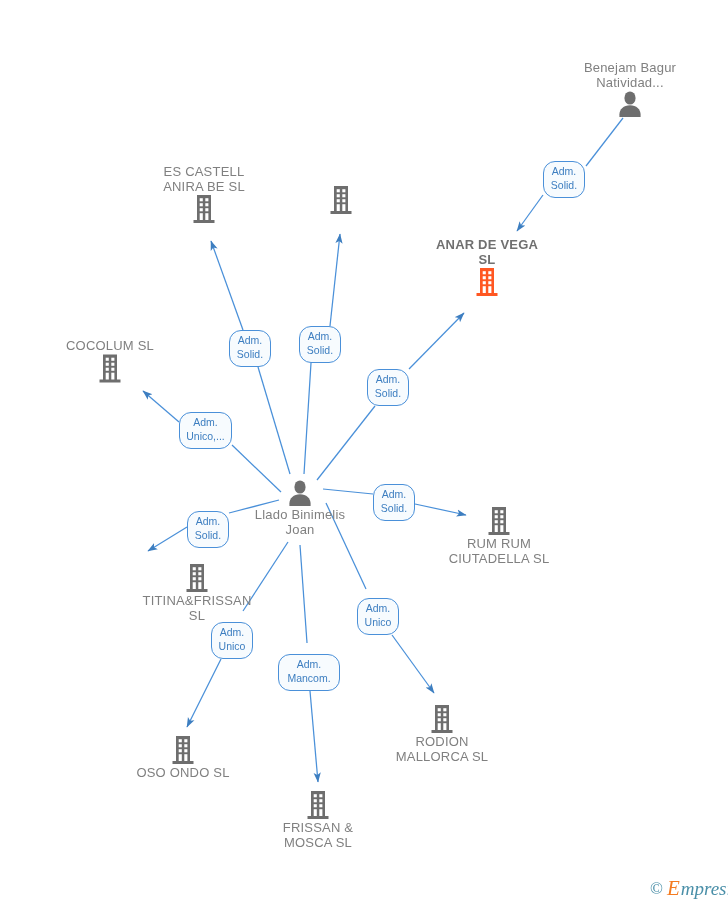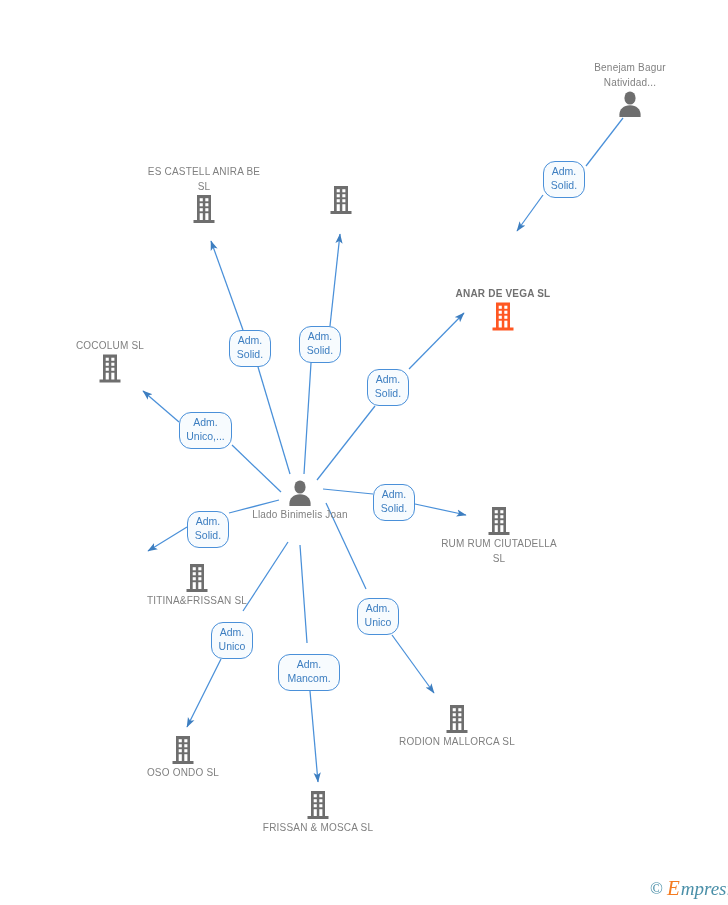--- a/index.html
+++ b/index.html
@@ -21,21 +21,21 @@
     width: 728px;
     height: 905px;
   }
   .node {
     position: absolute;
     text-align: center;
     width: 120px;
     margin-left: -60px;
   }
   .node-label {
-    font-size: 10px;
+    font-size: 13px;
     color: #808080;
     line-height: 14.5px;
     letter-spacing: 0.2px;
     white-space: pre-line;
   }
   .node-label.below {
     margin-top: 1px;
   }
   .node-icon {
     display: block;
@@ -118,21 +118,21 @@
   <div id="nodes-layer">
       <div class="node" style="left: 630px; top: 118px; transform: translateY(-100%);">
         <div class="node-label">Benejam Bagur Natividad...</div>
         <svg width="26" height="28" viewBox="0 0 26 28" class="node-icon">
           <g fill="#6e6e6e">
             <ellipse cx="13" cy="8" rx="5.6" ry="6.6"></ellipse>
             <path d="M13,15.2 C19.4,15.2 23.6,19.2 23.6,24.6 L23.6,27 L2.4,27 L2.4,24.6 C2.4,19.2 6.6,15.2 13,15.2 Z"></path>
           </g>
         </svg>
       </div>
-      <div class="node" style="left: 503px; top: 297px; transform: translateY(-100%); margin-top: 34px;">
+      <div class="node" style="left: 487px; top: 297px; transform: translateY(-100%);">
         <div class="node-label" style="color: rgb(112, 112, 112); font-weight: bold;">ANAR DE VEGA  SL</div>
         <svg width="24" height="30" viewBox="0 0 24 30" class="node-icon">
           <g fill="#ff5722">
             <path d="M5,1 L19,1 L19,26 L5,26 Z M1.5,26 L22.5,26 L22.5,29 L1.5,29 Z"></path>
           </g>
           <g fill="#ffffff">
             <rect x="7.7" y="4.2" width="3.1" height="3.1"></rect>
             <rect x="13.3" y="4.2" width="3.1" height="3.1"></rect>
             <rect x="7.7" y="9.2" width="3.1" height="3.1"></rect>
             <rect x="13.3" y="9.2" width="3.1" height="3.1"></rect>
@@ -270,21 +270,21 @@
             <rect x="7.7" y="9.2" width="3.1" height="3.1"></rect>
             <rect x="13.3" y="9.2" width="3.1" height="3.1"></rect>
             <rect x="7.7" y="14.2" width="3.1" height="3.1"></rect>
             <rect x="13.3" y="14.2" width="3.1" height="3.1"></rect>
             <rect x="7.7" y="19.2" width="3.1" height="6.8"></rect>
             <rect x="13.3" y="19.2" width="3.1" height="6.8"></rect>
           </g>
         </svg>
         <div class="node-label below">FRISSAN &amp; MOSCA  SL</div>
       </div>
-      <div class="node" style="left: 457px; top: 704px;">
+      <div class="node" style="left: 442px; top: 704px;">
         <svg width="24" height="30" viewBox="0 0 24 30" class="node-icon">
           <g fill="#6e6e6e">
             <path d="M5,1 L19,1 L19,26 L5,26 Z M1.5,26 L22.5,26 L22.5,29 L1.5,29 Z"></path>
           </g>
           <g fill="#ffffff">
             <rect x="7.7" y="4.2" width="3.1" height="3.1"></rect>
             <rect x="13.3" y="4.2" width="3.1" height="3.1"></rect>
             <rect x="7.7" y="9.2" width="3.1" height="3.1"></rect>
             <rect x="13.3" y="9.2" width="3.1" height="3.1"></rect>
             <rect x="7.7" y="14.2" width="3.1" height="3.1"></rect>

